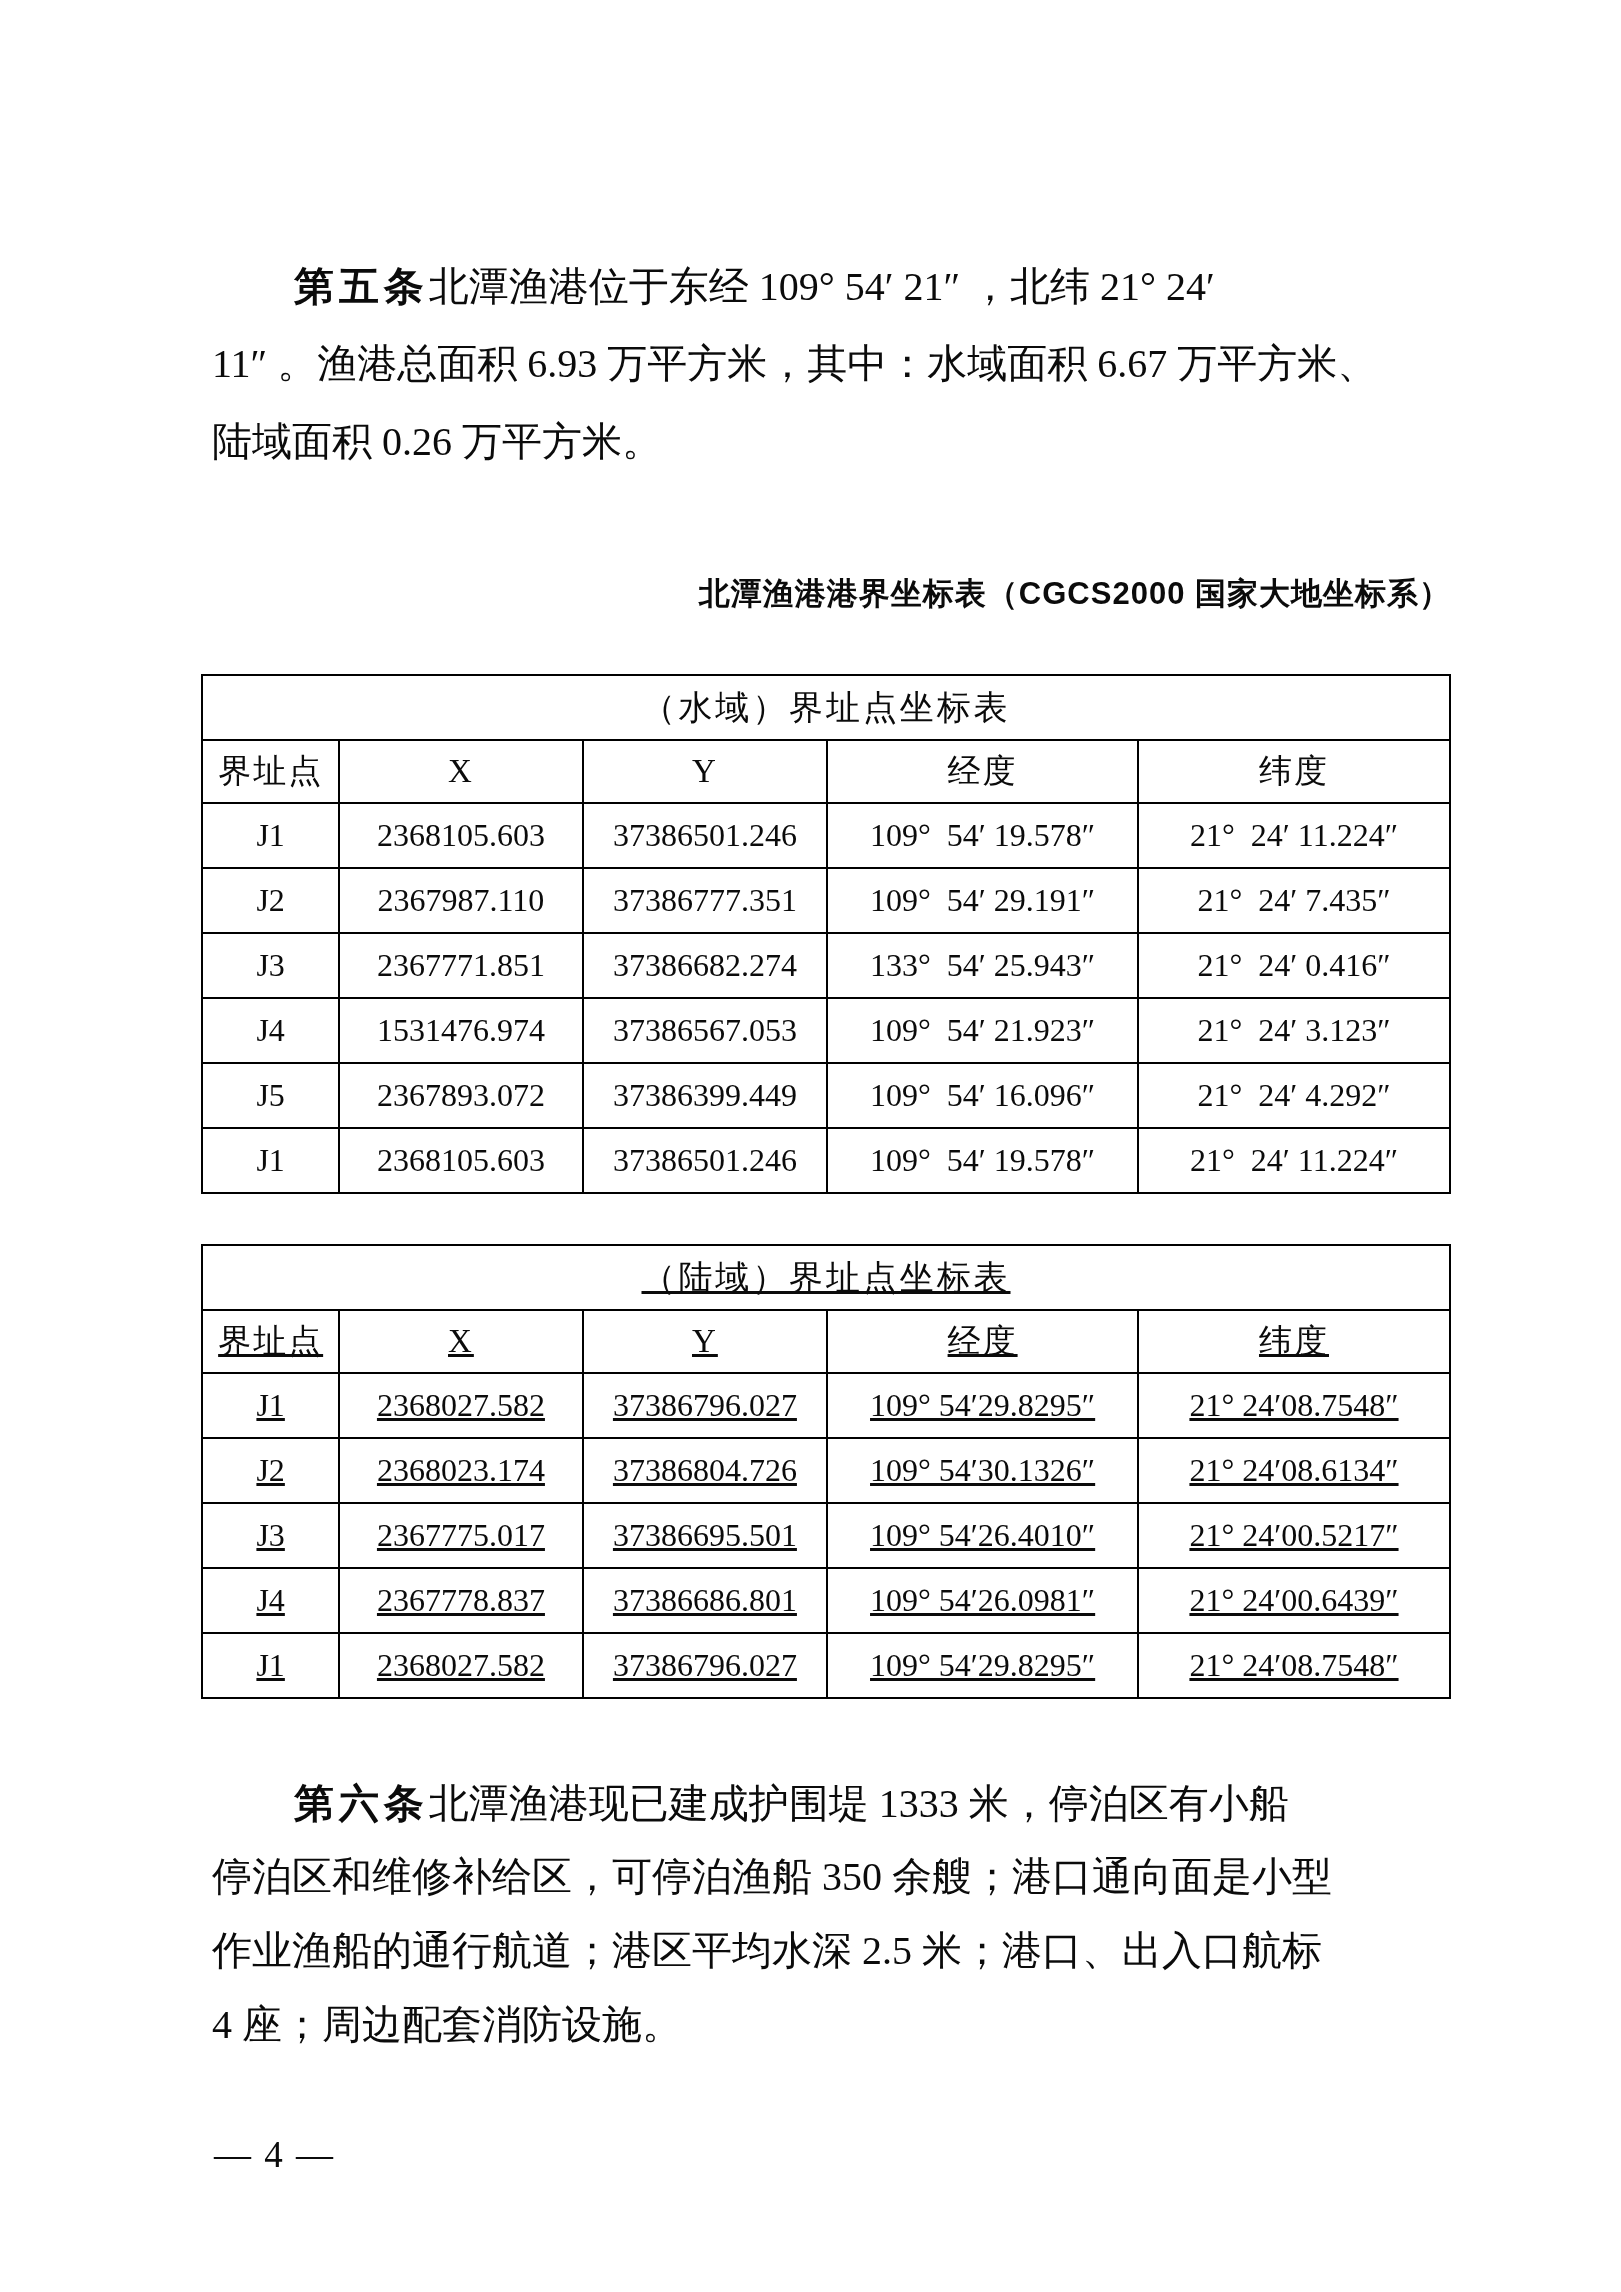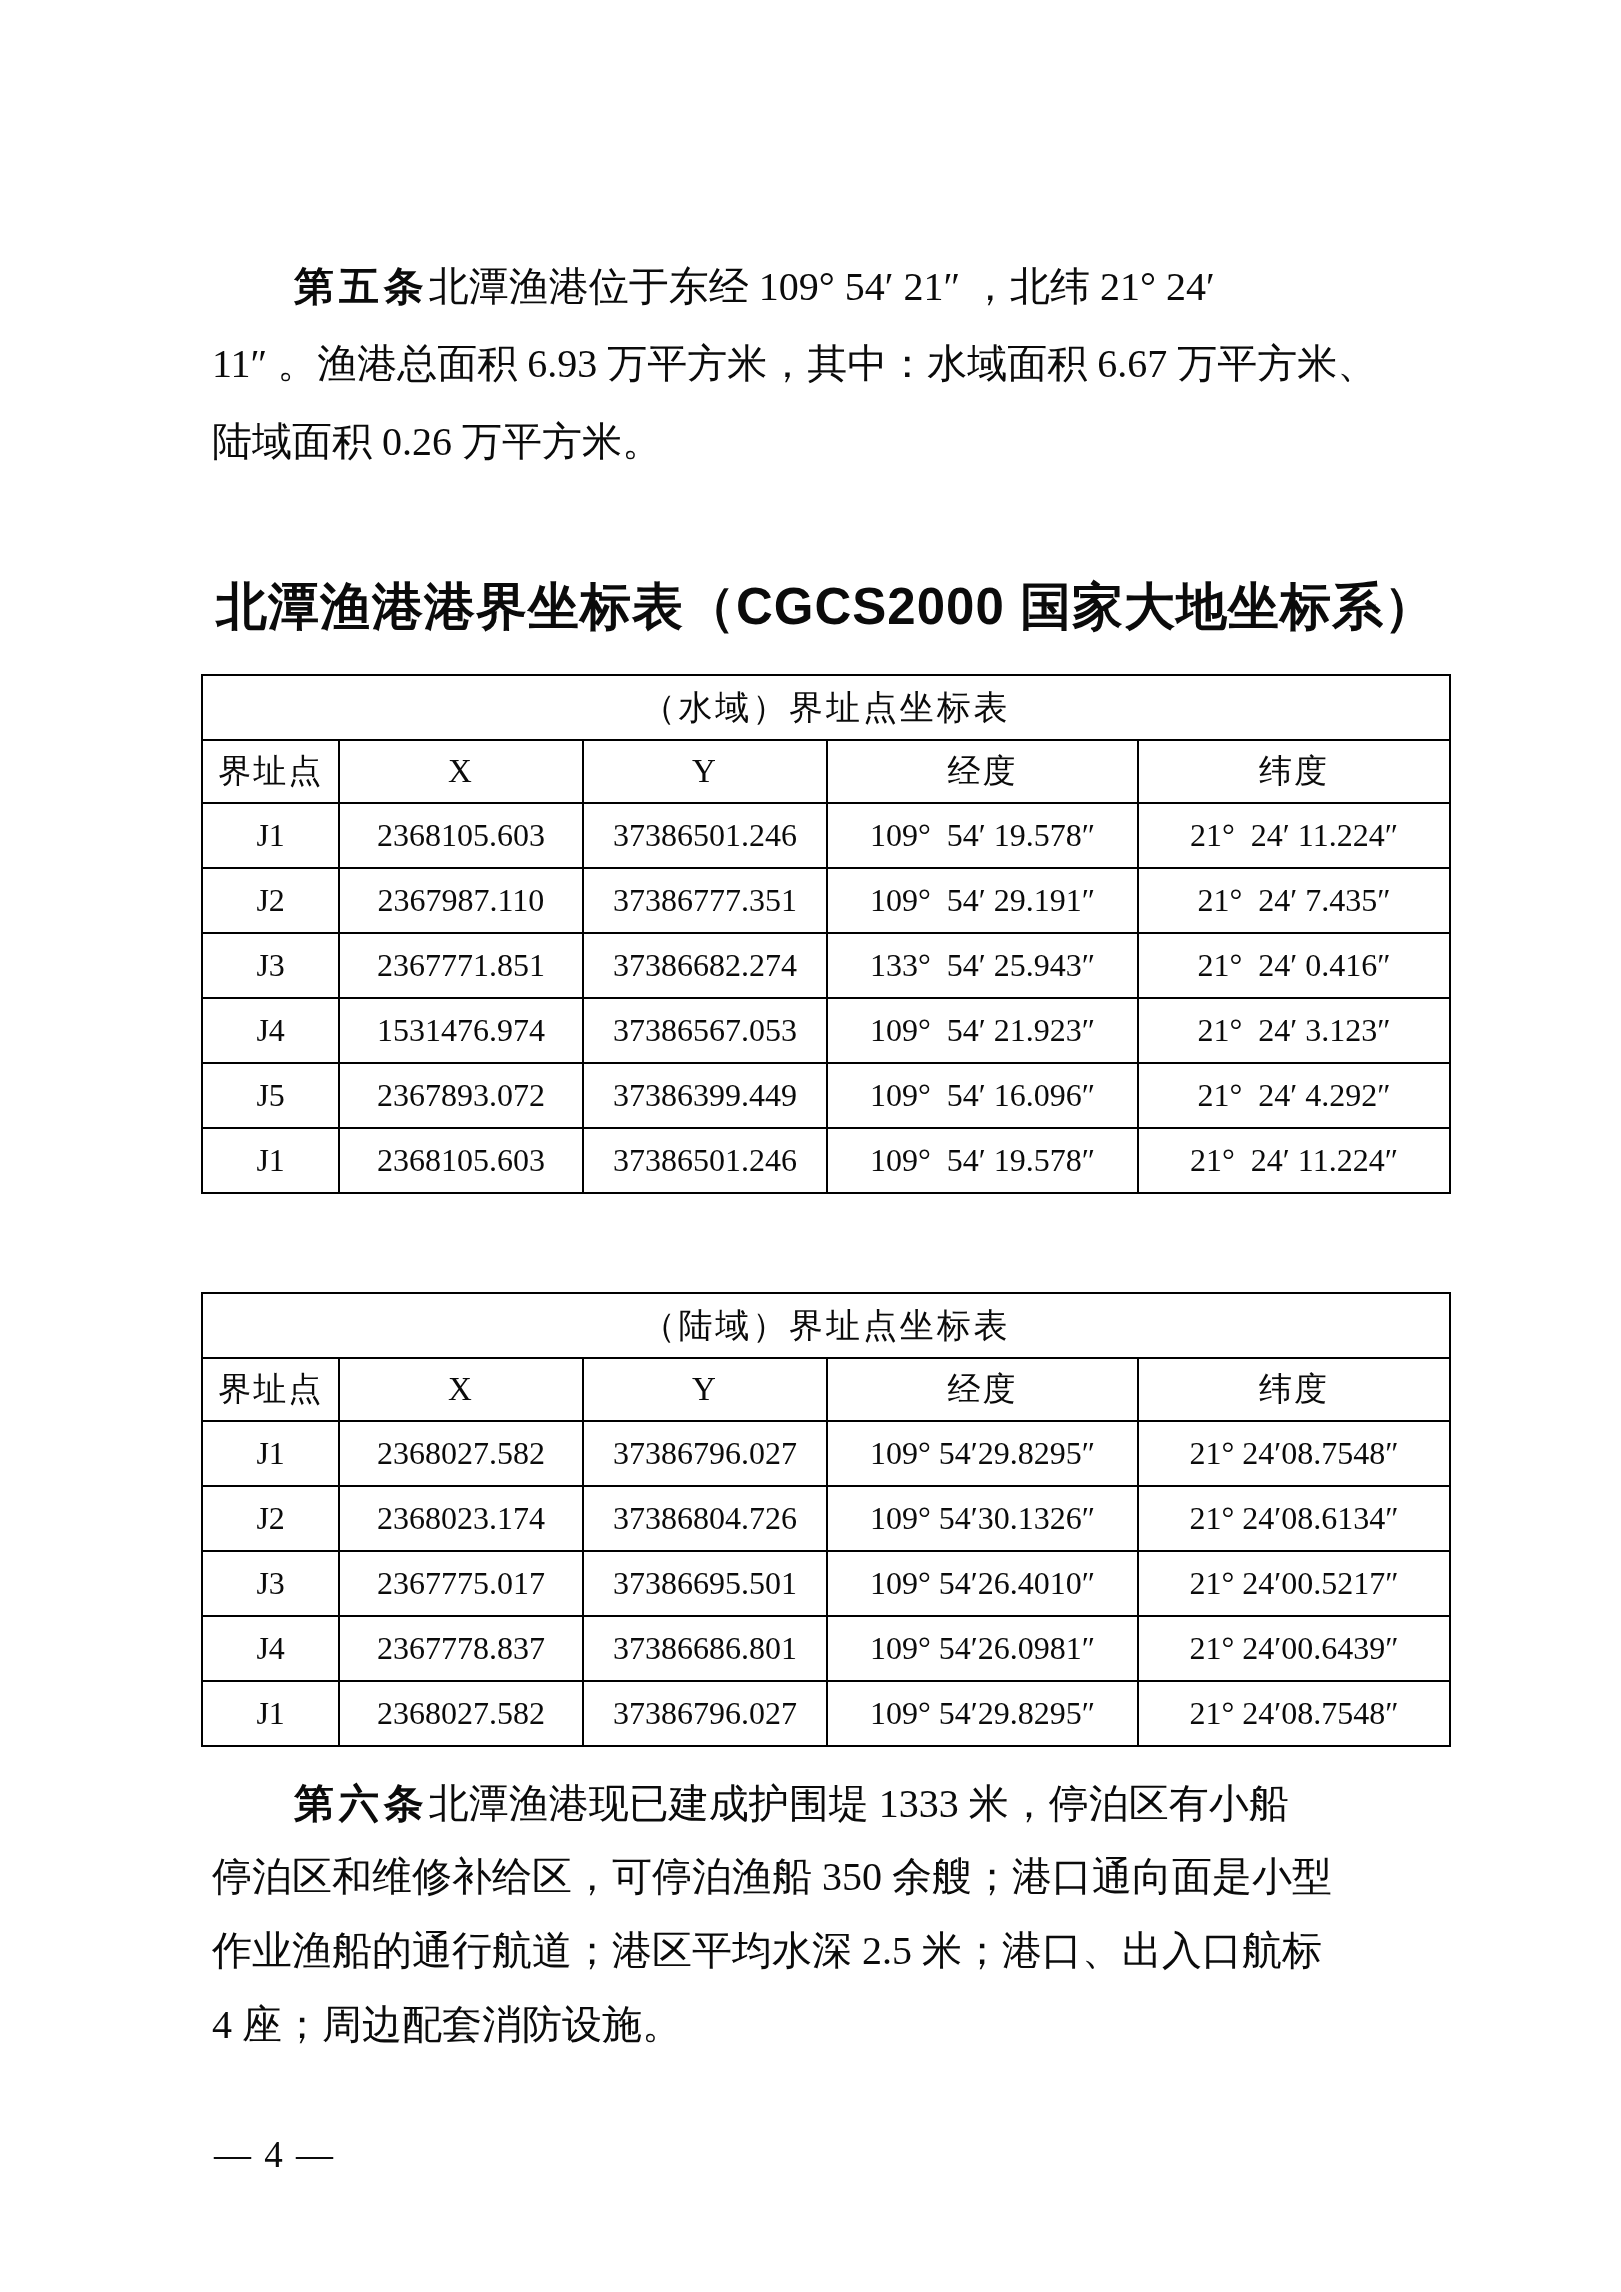--- a/index.html
+++ b/index.html
@@ -20,37 +20,37 @@
   #para6 .line { height: 74px; line-height: 74px; }
   .indent { padding-left: 82px; }
   .article-label {
     font-family: "Liberation Sans", "DejaVu Sans", sans-serif;
     font-weight: 700;
     letter-spacing: 4.9px;
   }
   #coords-heading {
     position: absolute;
     left: 201px; top: 573px; width: 1250px;
-    text-align: center;
+    text-align: right;
     font-family: "Liberation Sans", "DejaVu Sans", sans-serif;
     font-weight: 700;
-    font-size: 51px;
+    font-size: 31px;
     letter-spacing: 1px;
   }
   table.coord {
     position: absolute;
     left: 201px;
     width: 1250px;
     border-collapse: collapse;
     table-layout: fixed;
     border: 2.9px solid #000;
     font-size: 32px;
   }
   #water-table { top: 674px; padding-left: 8px; }
-  #land-table  { top: 1292px; }
+  #land-table  { top: 1244px; text-decoration: underline; }
   table.coord td, table.coord th {
     border: 2px solid #000;
     text-align: center;
     vertical-align: middle;
     white-space: pre;
     font-weight: normal;
     padding: 0;
     overflow: hidden;
   }
   table.coord .title-row td {

